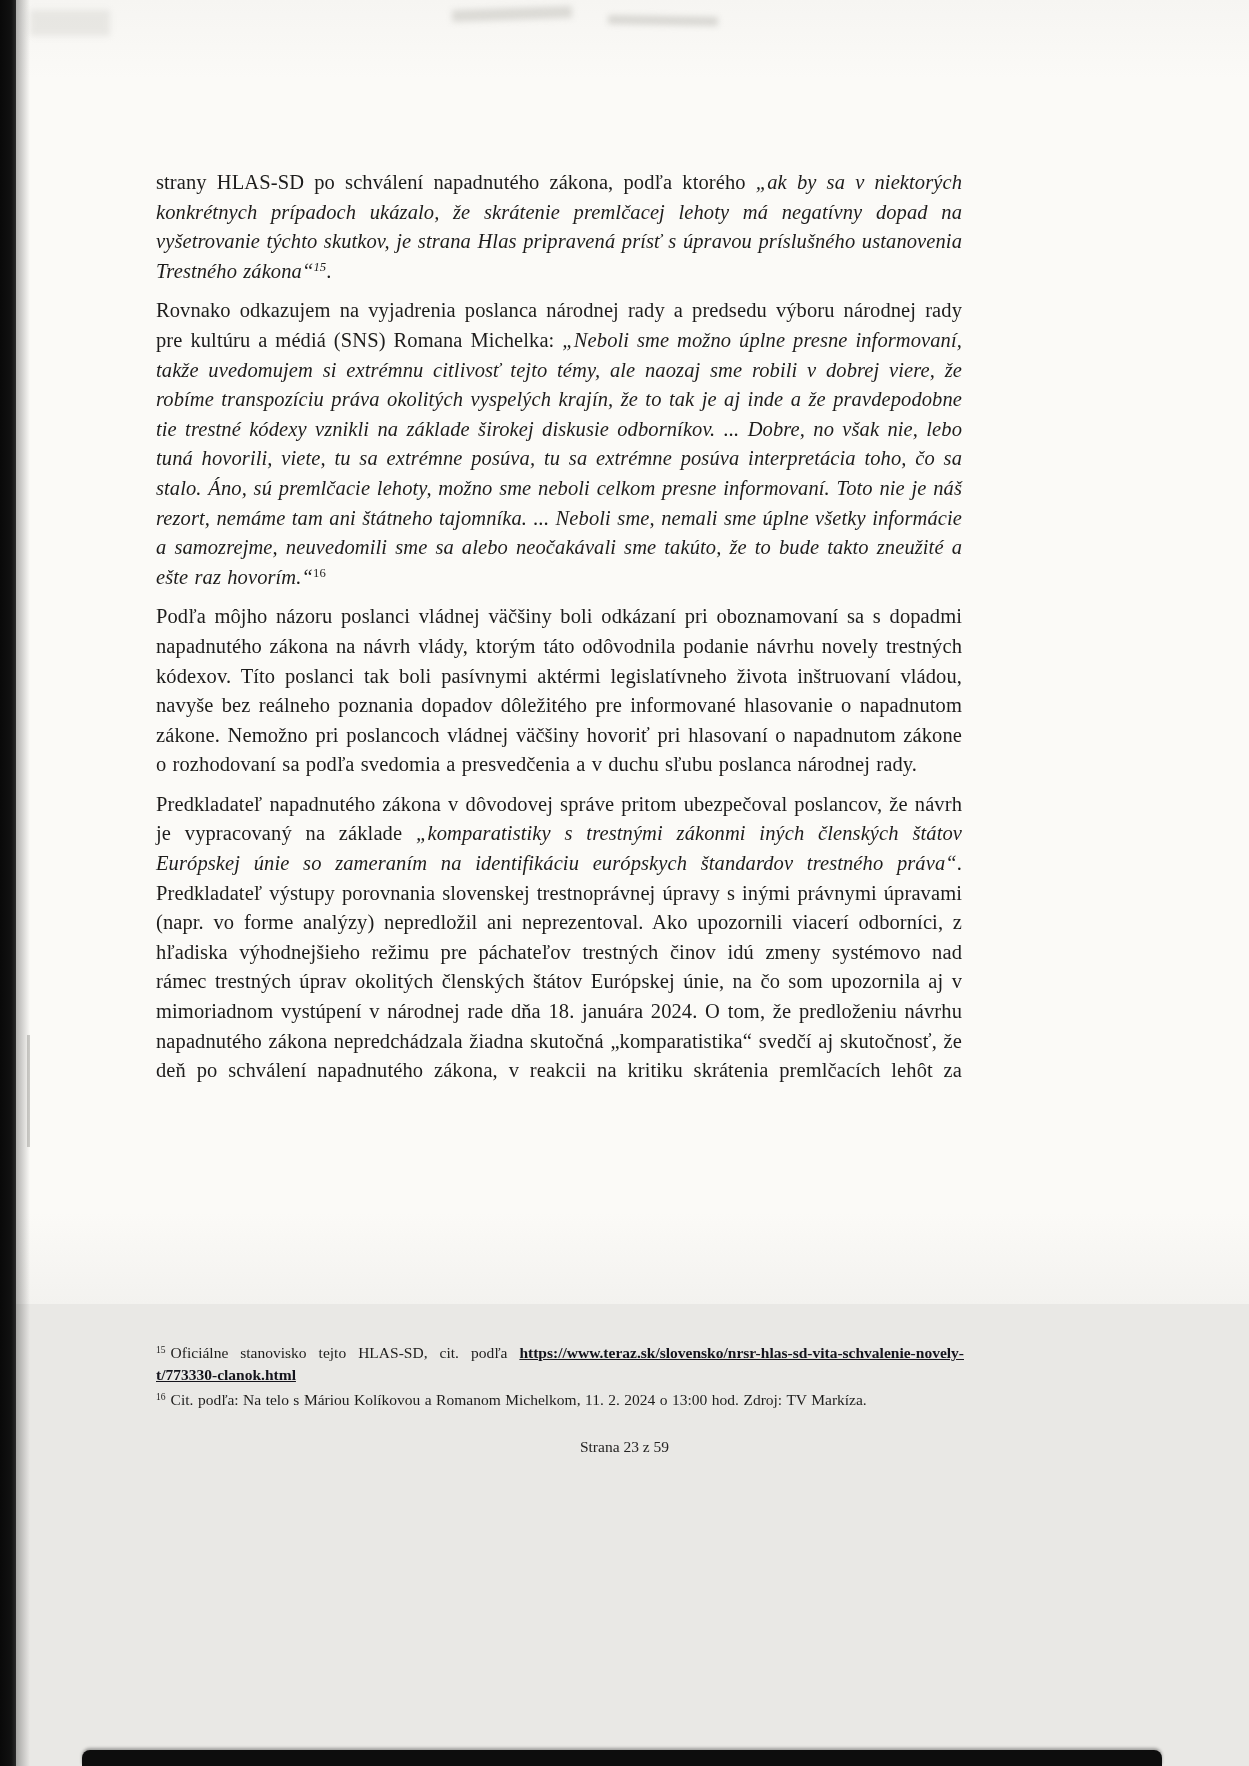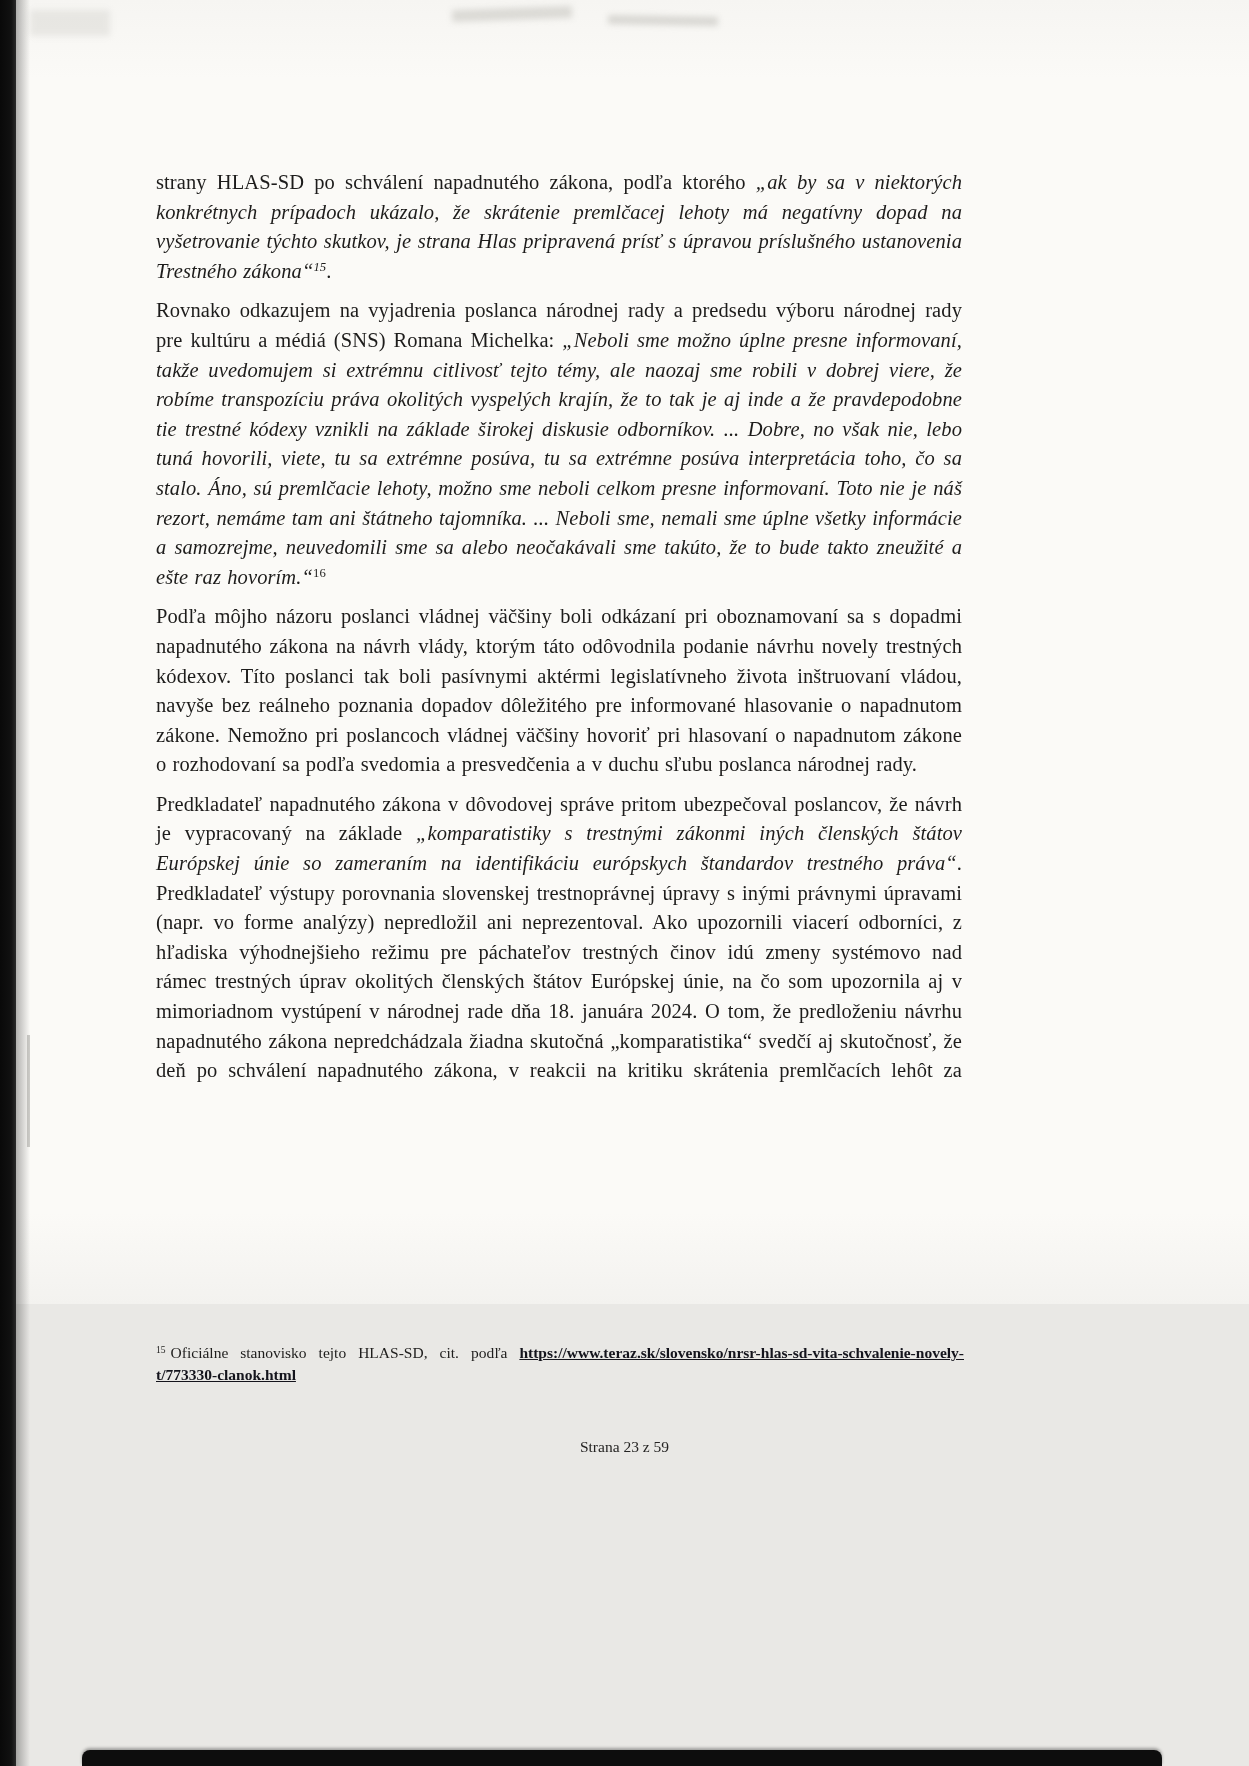--- a/index.html
+++ b/index.html
@@ -80,20 +80,21 @@
 
   <div class="content">
     <p class="body"><span>strany HLAS-SD po schválení napadnutého zákona, podľa ktorého </span><span style="font-style: italic;">„ak by sa v niektorých konkrétnych prípadoch ukázalo, že skrátenie premlčacej lehoty má negatívny dopad na vyšetrovanie týchto skutkov, je strana Hlas pripravená prísť s úpravou príslušného ustanovenia Trestného zákona“</span><sup style="font-style: italic;">15</sup><span>.</span></p>
     <p class="body"><span>Rovnako odkazujem na vyjadrenia poslanca národnej rady a predsedu výboru národnej rady pre kultúru a médiá (SNS) Romana Michelka: </span><span style="font-style: italic;">„Neboli sme možno úplne presne informovaní, takže uvedomujem si extrémnu citlivosť tejto témy, ale naozaj sme robili v dobrej viere, že robíme transpozíciu práva okolitých vyspelých krajín, že to tak je aj inde a že pravdepodobne tie trestné kódexy vznikli na základe širokej diskusie odborníkov. ... Dobre, no však nie, lebo tuná hovorili, viete, tu sa extrémne posúva, tu sa extrémne posúva interpretácia toho, čo sa stalo. Áno, sú premlčacie lehoty, možno sme neboli celkom presne informovaní. Toto nie je náš rezort, nemáme tam ani štátneho tajomníka. ... Neboli sme, nemali sme úplne všetky informácie a samozrejme, neuvedomili sme sa alebo neočakávali sme takúto, že to bude takto zneužité a ešte raz hovorím.“</span><sup>16</sup></p>
     <p class="body"><span>Podľa môjho názoru poslanci vládnej väčšiny boli odkázaní pri oboznamovaní sa s dopadmi napadnutého zákona na návrh vlády, ktorým táto odôvodnila podanie návrhu novely trestných kódexov. Títo poslanci tak boli pasívnymi aktérmi legislatívneho života inštruovaní vládou, navyše bez reálneho poznania dopadov dôležitého pre informované hlasovanie o napadnutom zákone. Nemožno pri poslancoch vládnej väčšiny hovoriť pri hlasovaní o napadnutom zákone o rozhodovaní sa podľa svedomia a presvedčenia a v duchu sľubu poslanca národnej rady.</span></p>
     <p class="body cont"><span>Predkladateľ napadnutého zákona v dôvodovej správe pritom ubezpečoval poslancov, že návrh je vypracovaný na základe </span><span style="font-style: italic;">„komparatistiky s trestnými zákonmi iných členských štátov Európskej únie so zameraním na identifikáciu európskych štandardov trestného práva“</span><span>. Predkladateľ výstupy porovnania slovenskej trestnoprávnej úpravy s inými právnymi úpravami (napr. vo forme analýzy) nepredložil ani neprezentoval. Ako upozornili viacerí odborníci, z hľadiska výhodnejšieho režimu pre páchateľov trestných činov idú zmeny systémovo nad rámec trestných úprav okolitých členských štátov Európskej únie, na čo som upozornila aj v mimoriadnom vystúpení v národnej rade dňa 18. januára 2024. O tom, že predloženiu návrhu napadnutého zákona nepredchádzala žiadna skutočná „komparatistika“ svedčí aj skutočnosť, že deň po schválení napadnutého zákona, v reakcii na kritiku skrátenia premlčacích lehôt za</span></p>
   </div>
 
   <div class="footnotes">
     <p class="fn"><sup class="fn-marker">15</sup><span><span>Oficiálne stanovisko tejto HLAS-SD, cit. podľa </span><span class="fn-link">https://www.teraz.sk/slovensko/nrsr-hlas-sd-vita-schvalenie-novely-t/773330-clanok.html</span></span></p>
+    <p class="fn"><sup class="fn-marker">16</sup><span><span>Cit. podľa: Na telo s Máriou Kolíkovou a Romanom Michelkom, 11. 2. 2024 o 13:00 hod. Zdroj: TV Markíza.</span></span></p>
   </div>
 
   <div class="footer">Strana 23 z 59</div>
 
   <div class="edge-left"></div>
   <div class="edge-left-fade"></div>
   <div class="edge-bottom"></div>
 
 </div>
 

